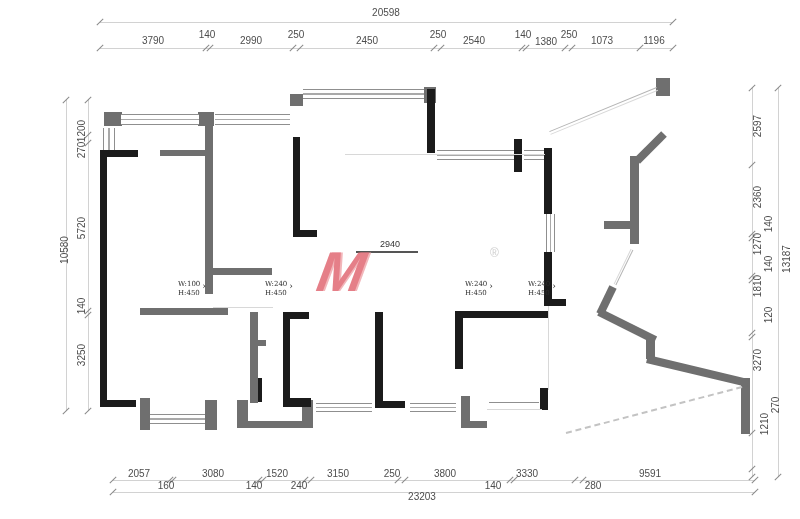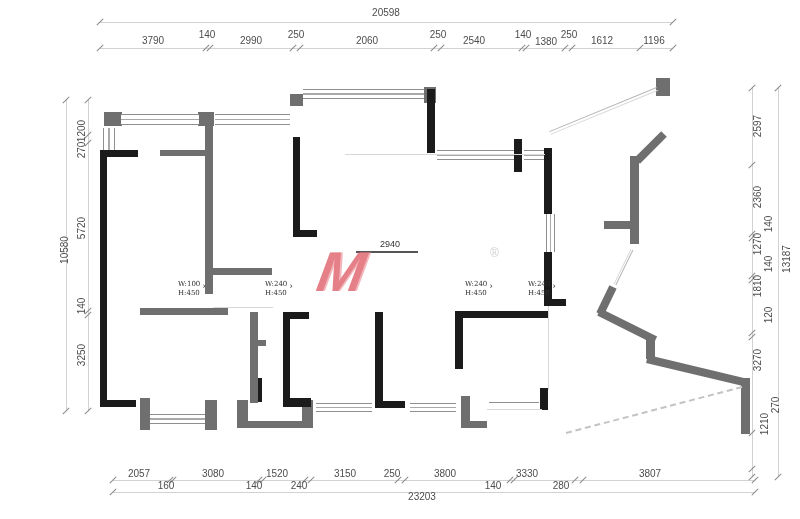--- a/index.html
+++ b/index.html
@@ -41,27 +41,27 @@
 </head>
 <body>
 
 <div id="canvas">
 
   <span class="dim z" style="left:386px;top:7px">20598</span>
   <span class="dim z" style="left:153px;top:35px">3790</span>
   <span class="dim z" style="left:207px;top:29px">140</span>
   <span class="dim z" style="left:251px;top:35px">2990</span>
   <span class="dim z" style="left:296px;top:29px">250</span>
-  <span class="dim z" style="left:367px;top:35px">2060</span>
+  <span class="dim z" style="left:367px;top:35px">2450</span>
   <span class="dim z" style="left:438px;top:29px">250</span>
   <span class="dim z" style="left:474px;top:35px">2540</span>
   <span class="dim z" style="left:523px;top:29px">140</span>
   <span class="dim z" style="left:546px;top:36px">1380</span>
   <span class="dim z" style="left:569px;top:29px">250</span>
-  <span class="dim z" style="left:602px;top:35px">1612</span>
+  <span class="dim z" style="left:602px;top:35px">1073</span>
   <span class="dim z" style="left:654px;top:35px">1196</span>
 
   <span class="dimv z" style="left:64px;top:250px">10580</span>
   <span class="dimv z" style="left:81px;top:131px">1200</span>
   <span class="dimv z" style="left:81px;top:150px">270</span>
   <span class="dimv z" style="left:81px;top:228px">5720</span>
   <span class="dimv z" style="left:81px;top:306px">140</span>
   <span class="dimv z" style="left:81px;top:355px">3250</span>
 
   <span class="dimv z" style="left:786px;top:259px">13187</span>
@@ -76,27 +76,27 @@
   <span class="dimv z" style="left:764px;top:424px">1210</span>
   <span class="dimv z" style="left:775px;top:405px">270</span>
 
   <span class="dim z" style="left:422px;top:491px">23203</span>
   <span class="dim z" style="left:139px;top:468px">2057</span>
   <span class="dim z" style="left:166px;top:480px">160</span>
   <span class="dim z" style="left:213px;top:468px">3080</span>
   <span class="dim z" style="left:254px;top:480px">140</span>
   <span class="dim z" style="left:277px;top:468px">1520</span>
   <span class="dim z" style="left:299px;top:480px">240</span>
-  <span class="dim z" style="left:345px;top:468px">3150</span>
+  <span class="dim z" style="left:338px;top:468px">3150</span>
   <span class="dim z" style="left:392px;top:468px">250</span>
   <span class="dim z" style="left:445px;top:468px">3800</span>
   <span class="dim z" style="left:493px;top:480px">140</span>
   <span class="dim z" style="left:527px;top:468px">3330</span>
-  <span class="dim z" style="left:561px;top:480px">280</span>
-  <span class="dim z" style="left:650px;top:468px">3807</span>
+  <span class="dim z" style="left:593px;top:480px">280</span>
+  <span class="dim z" style="left:650px;top:468px">9591</span>
 
   <span class="open-dim z" style="left:390px;top:239px">2940</span>
   <div class="open-line z" style="left:356px;top:251px;width:62px"></div>
 
   <div class="anno z" style="left:178px;top:280px">
     <div>W:100</div>
     <div>H:450</div>
     <span class="arr">›</span>
   </div>
   <div class="anno z" style="left:265px;top:280px">

